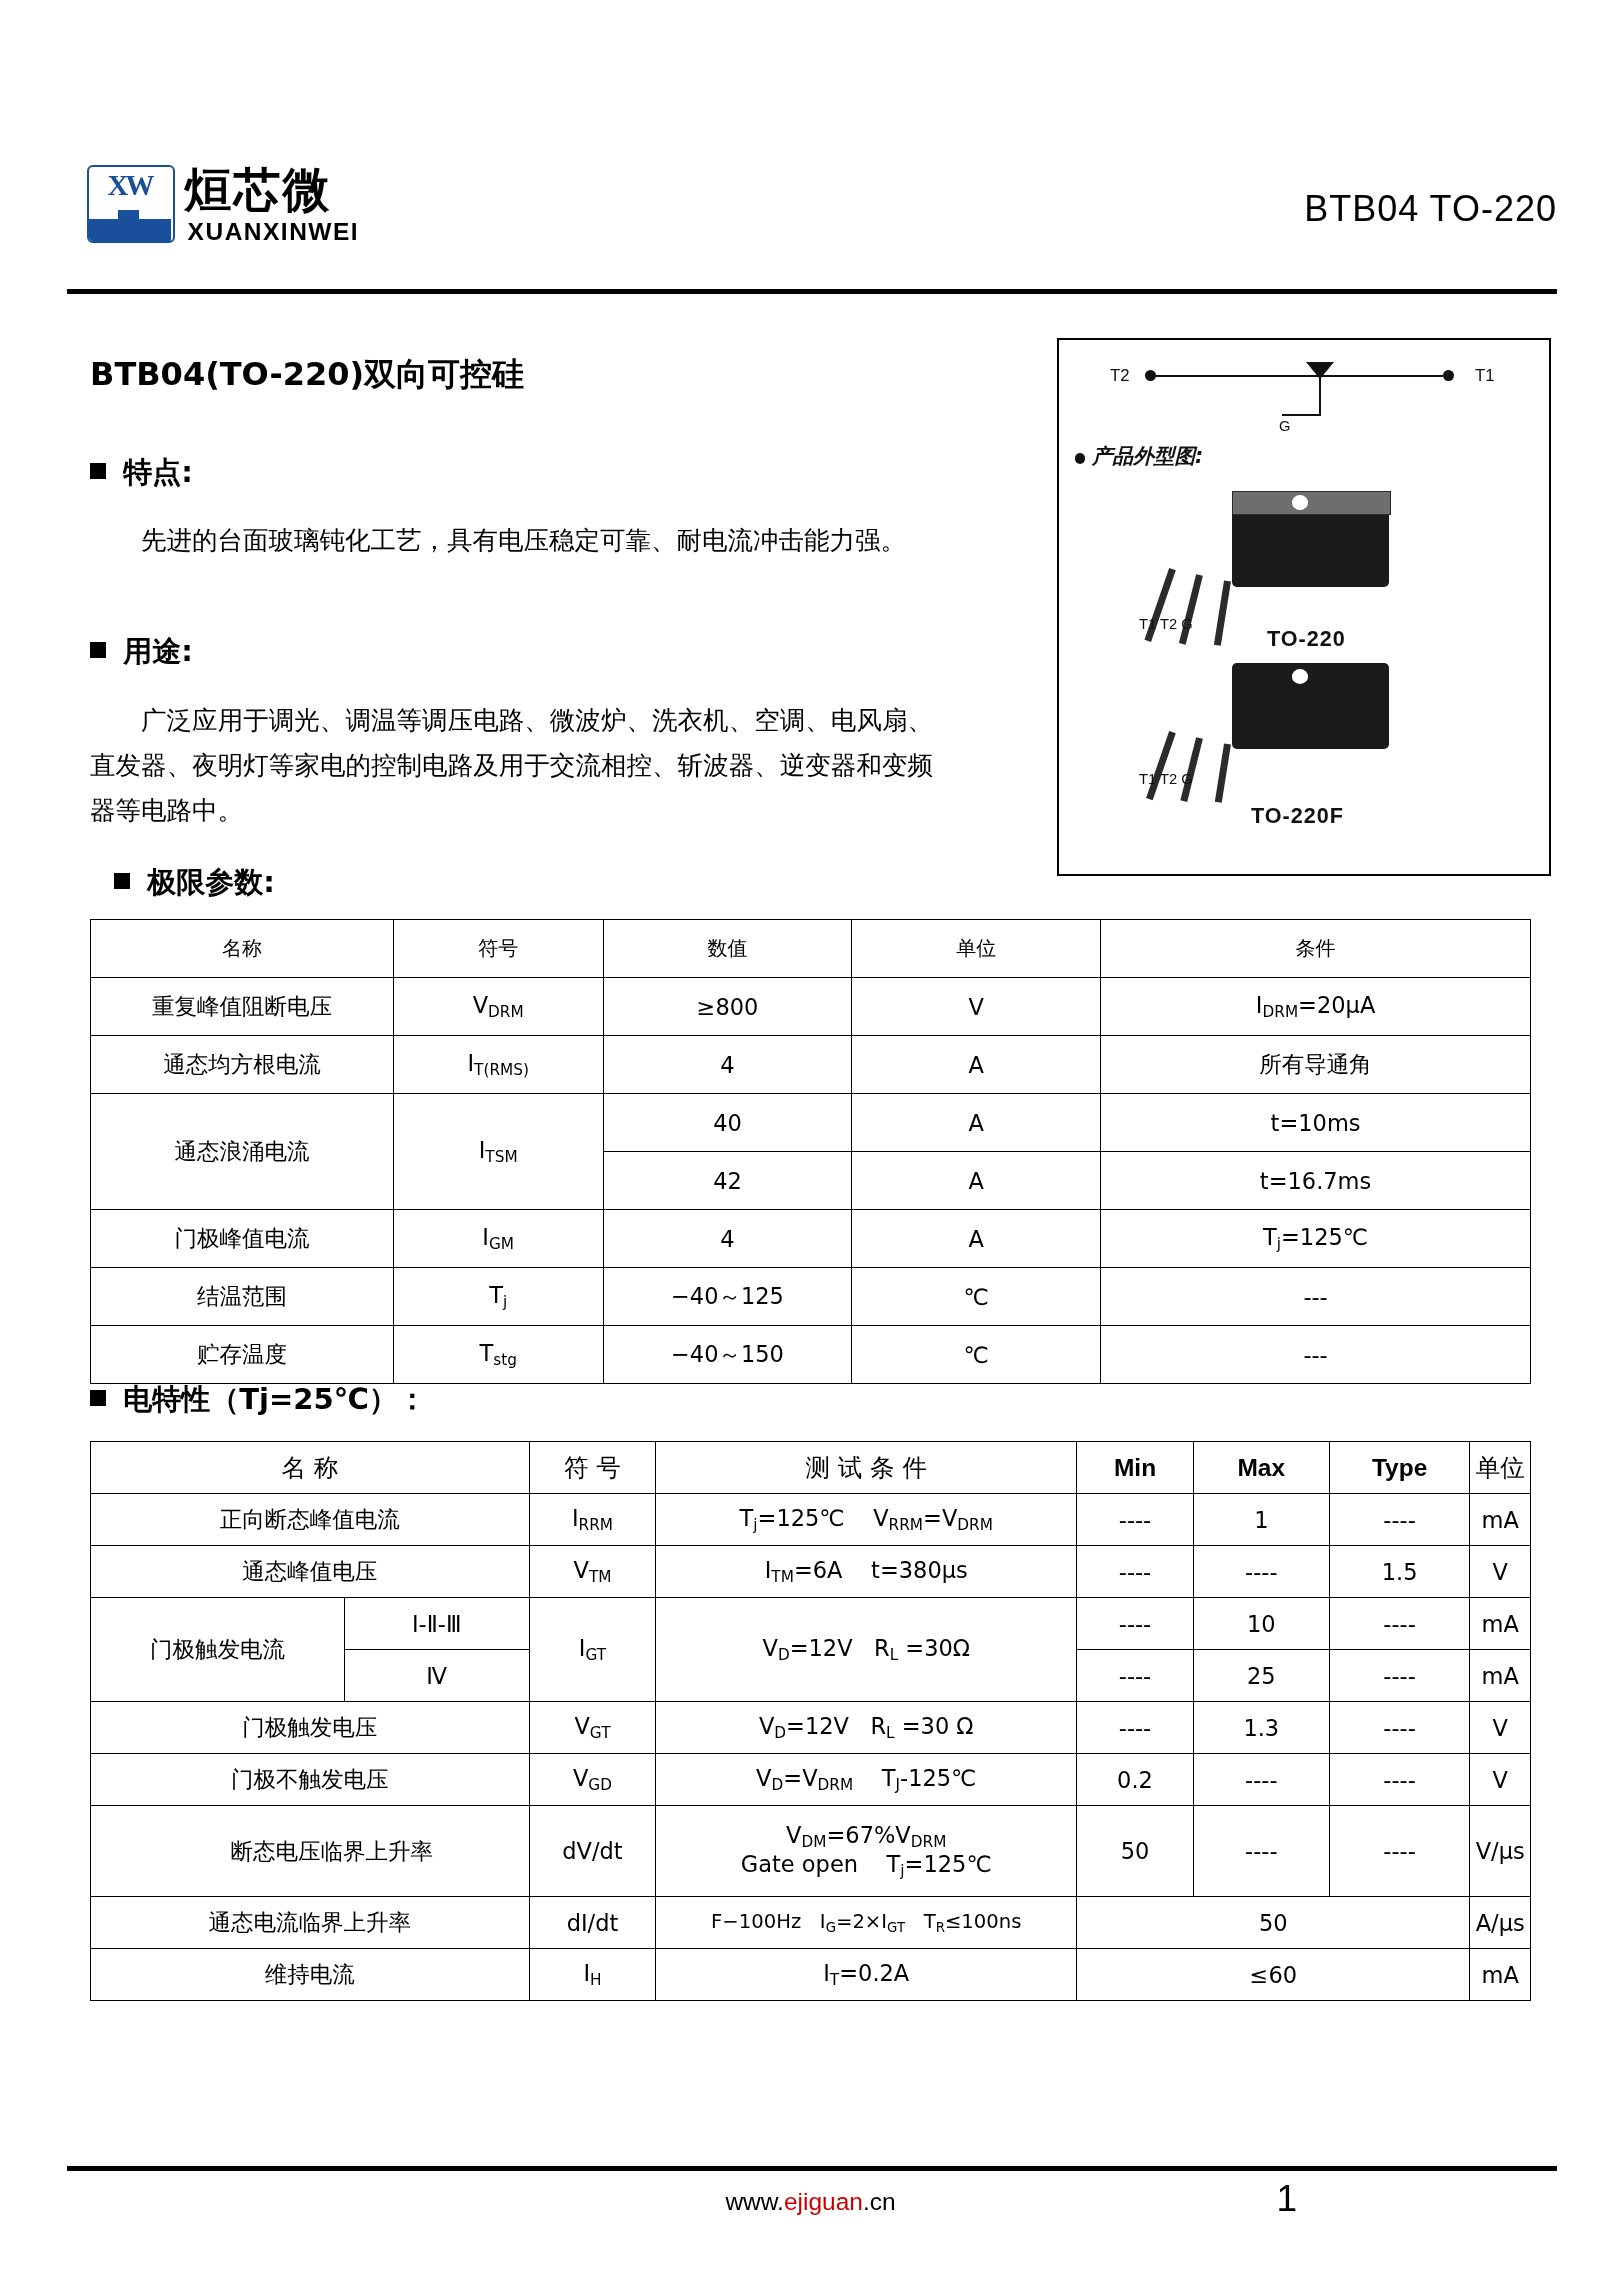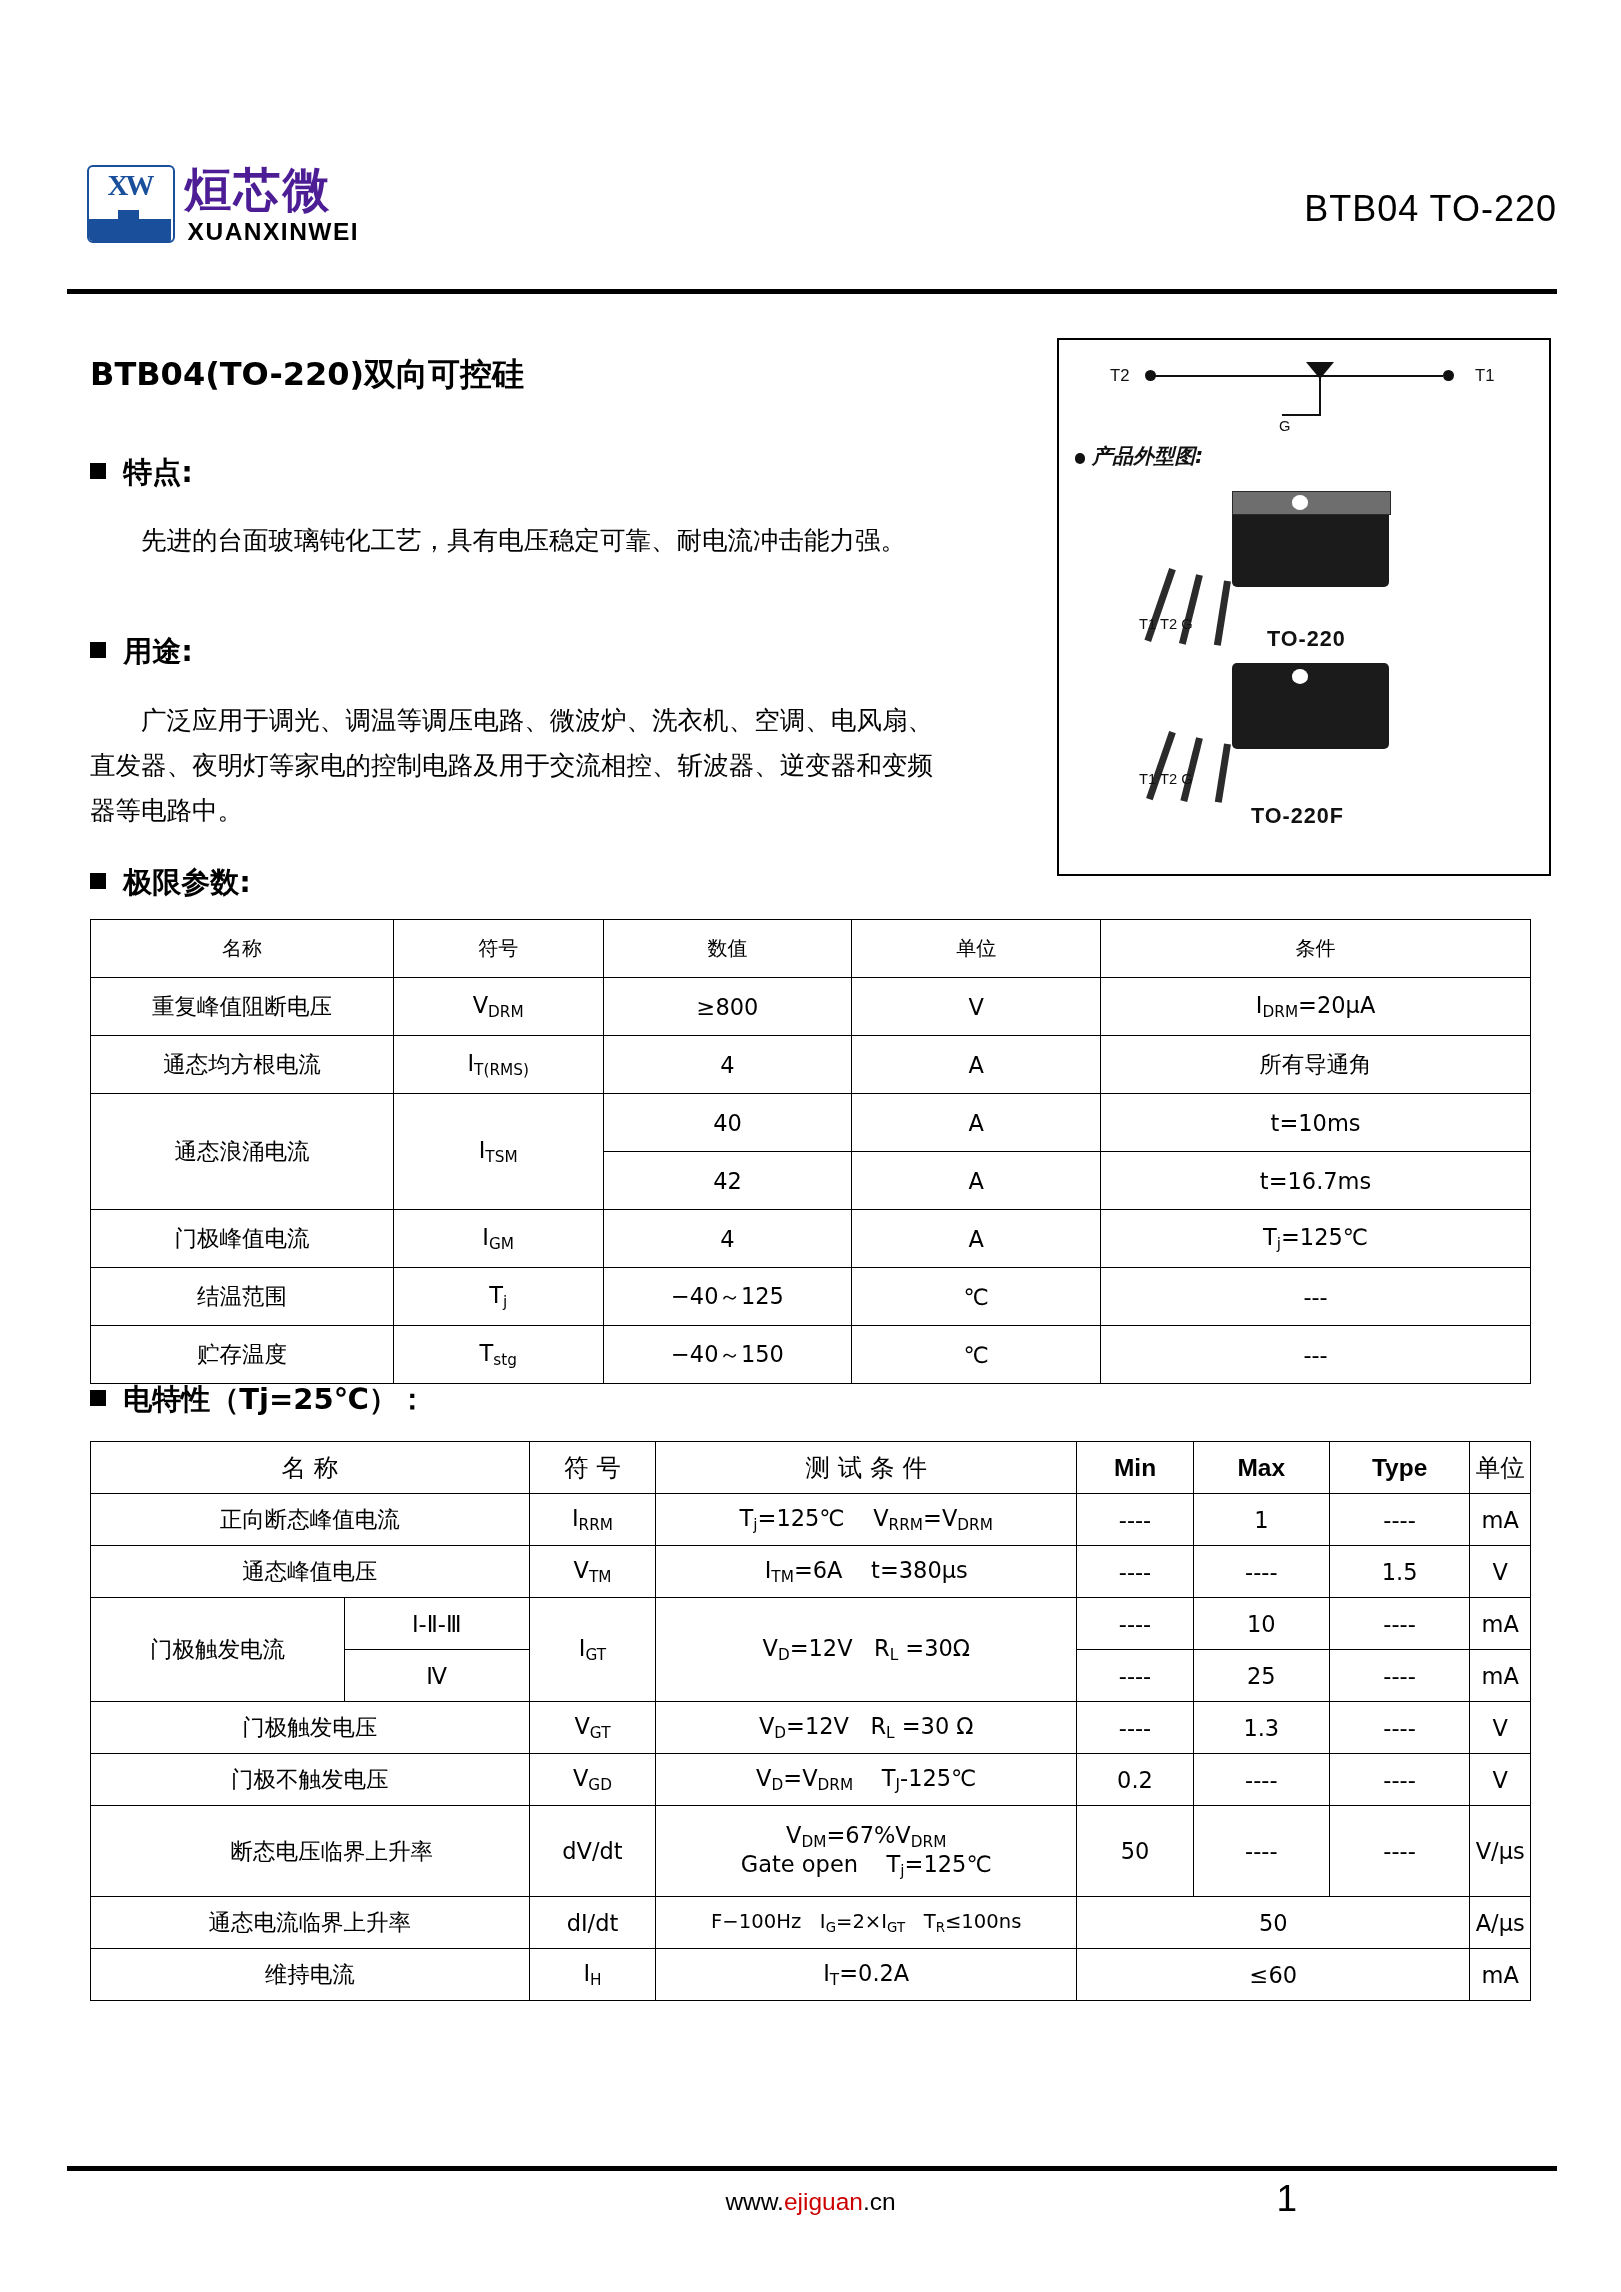--- a/index.html
+++ b/index.html
@@ -37,21 +37,21 @@
   }
   .logo-mark .bar{
     position:absolute;left:0;bottom:0;width:82px;height:21.6px;background:#1a4f9c;
   }
   .logo-mark .bar:after{
     content:"";position:absolute;left:29px;top:-8.8px;width:21.6px;height:8.8px;background:#1a4f9c;
   }
   .logo-cn{
     position:absolute;left:98px;top:2px;
     font-family:"DejaVu Sans", sans-serif;
-    font-weight:bold;font-size:47px;letter-spacing:2px;color:#4c1d95;
+    font-weight:bold;font-size:47px;letter-spacing:2px;color:#000000;
   }
   .logo-en{
     position:absolute;left:101px;top:61px;
     font-family:"Liberation Sans", sans-serif;
     font-weight:bold;font-size:24.5px;letter-spacing:1.5px;color:#000;
   }
   .header-title{
     position:absolute;right:0;top:41px;
     font-family:"Liberation Sans", sans-serif;
     font-size:36px;letter-spacing:1px;color:#000;
@@ -211,21 +211,21 @@
       <div class="body220" style="left:15.7px;top:0;width:157px;height:86px;"></div>
       <div style="position:absolute;left:76px;top:5.9px;width:15.7px;height:14.7px;border-radius:50%;background:#fff;"></div>
     </div>
     <div class="lead" style="left:110px;top:392px;height:71px;transform:rotate(19deg);transform-origin:top;"></div>
     <div class="lead" style="left:137px;top:398px;height:65px;transform:rotate(14deg);transform-origin:top;"></div>
     <div class="lead" style="left:165px;top:404px;height:59px;transform:rotate(9deg);transform-origin:top;"></div>
     <div class="pinlbl" style="left:80px;top:431px;">T1 T2 G</div>
     <div class="pkgname" style="left:192px;top:463px;">TO-220F</div>
   </div>
 
-  <div class="sec" style="top:863px;">
+  <div class="sec" style="top:863px;margin-left:24px;">
     <span class="sq"></span><span>极限参数:</span>
   </div>
 
   <table class="t1">
     <tbody>
         <tr>
       <td class="hd" style="width:294px;">名称</td>
       <td class="hd" style="width:201px;">符号</td>
       <td class="hd" style="width:240px;">数值</td>
       <td class="hd" style="width:240px;">单位</td>

